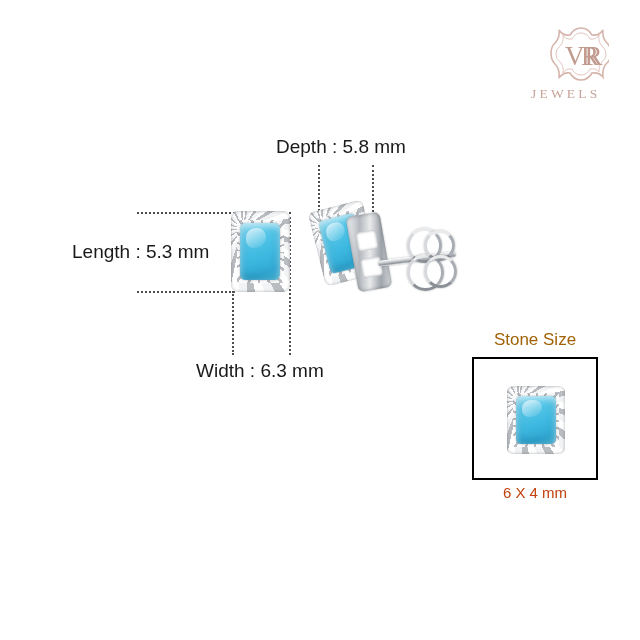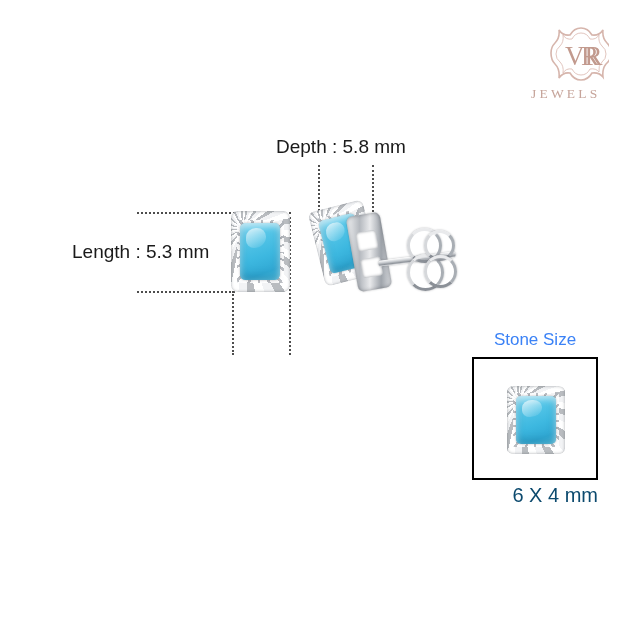--- a/index.html
+++ b/index.html
@@ -167,37 +167,37 @@
   #loop-top-2    { left: 112px; top: 34px; width: 25px; height: 25px; }
   #loop-bottom-2 { left: 112px; top: 59px; width: 27px; height: 27px; }
 
   
   #stone-title {
     position: absolute;
     left: 472px; top: 330px;
     width: 126px;
     text-align: center;
     font-size: 17px;
-    color: #3b82f6;
+    color: #a16207;
   }
   #stone-box {
     position: absolute;
     left: 472px; top: 357px;
     width: 126px; height: 123px;
     border: 2.5px solid #000000;
     background: #ffffff;
     box-sizing: border-box;
   }
   #stone-caption {
     position: absolute;
     left: 472px; top: 484px;
     width: 126px;
-    text-align: right;
-    font-size: 20px;
-    color: #0c4a6e;
+    text-align: center;
+    font-size: 15px;
+    color: #c2410c;
   }
 </style>
 </head>
 <body>
 
 <div id="canvas">
 
   <div id="logo">
     <svg id="logo-mark" viewBox="0 0 72 62">
       <path d="M18 4 Q22 10 29 9 Q33 2 40 2 Q47 2 51 9 Q58 10 62 4 Q61 12 66 17 Q70 21 70 27
@@ -231,20 +231,21 @@
     </div>
     <div id="side-gallery"></div>
     <div id="post"></div>
     <div class="butterfly-loop" id="loop-top"></div>
     <div class="butterfly-loop" id="loop-bottom"></div>
     <div class="butterfly-loop" id="loop-top-2"></div>
     <div class="butterfly-loop" id="loop-bottom-2"></div>
   </div>
 
   <div class="dim-label" id="label-length">Length : 5.3 mm</div>
+  <div class="dim-label" id="label-width">Width : 6.3 mm</div>
   <div class="dim-label" id="label-depth">Depth : 5.8 mm</div>
 
   <div id="stone-title">Stone Size</div>
   <div id="stone-box"></div>
   <div id="stone-swatch">
     <div class="halo"></div>
     <div class="gem"></div>
   </div>
   <div id="stone-caption">6 X 4 mm</div>
 

